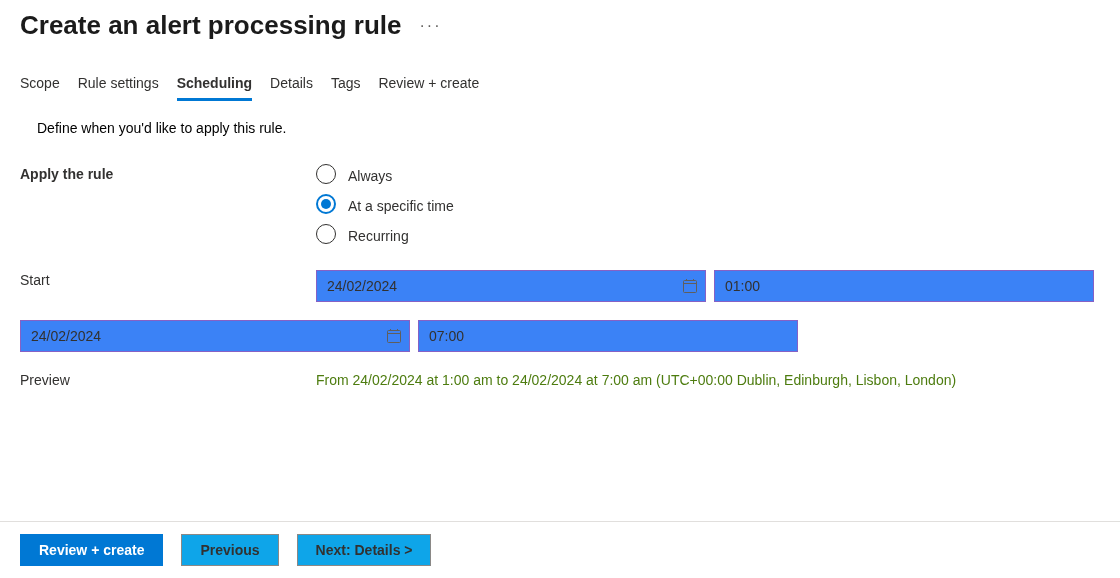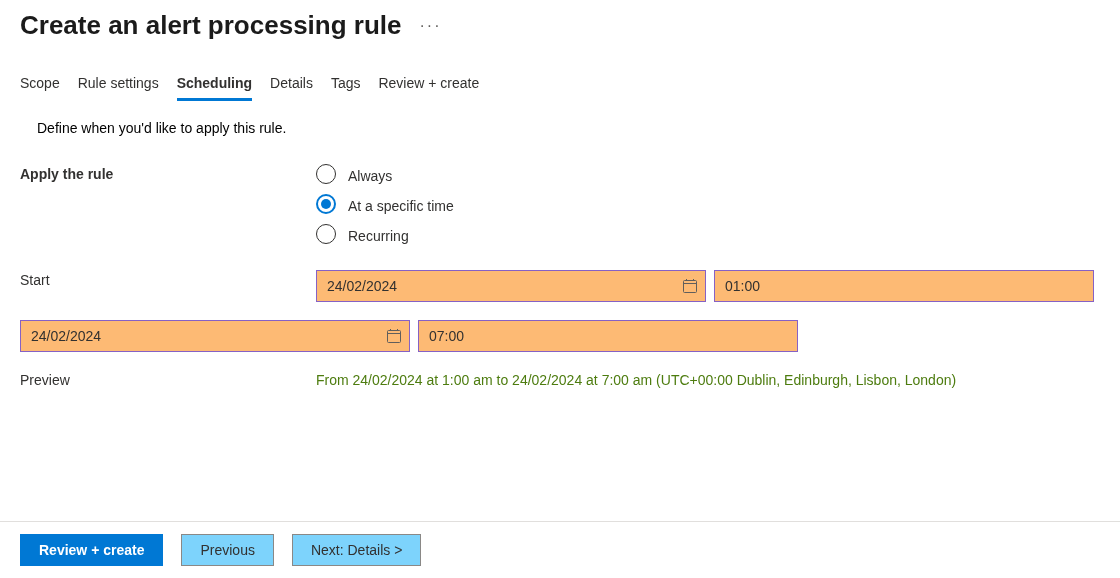--- a/index.html
+++ b/index.html
@@ -137,21 +137,21 @@
   }
 
   .text-input, .select-input {
     width: 100%;
     height: 32px;
     border: 1px solid #605e5c;
     padding: 0 10px;
     font-size: 14px;
     font-family: inherit;
     color: #323130;
-    background: #fdba74;
+    background: #3b82f6;
   }
   .purple-border {
     border: 1px solid #8661c5;
   }
 
   .input-icon-right {
     position: absolute;
     right: 8px;
     top: 50%;
     transform: translateY(-50%);
@@ -176,23 +176,24 @@
     display: flex;
     gap: 18px;
     background: #fff;
   }
   .btn {
     height: 32px;
     padding: 0 18px;
     font-size: 14px;
     font-family: inherit;
     border: 1px solid #8a8886;
-    background: #7dd3fc;
-    color: #323130;
-    cursor: pointer;
+    background: #0ea5e9;
+    color: #323130;
+    cursor: pointer;
+    font-weight: bold;
   }
   .btn.primary {
     background: #0078d4;
     border-color: #0078d4;
     color: #ffffff;
     font-weight: 600;
   }
 </style>
 </head>
 <body>

